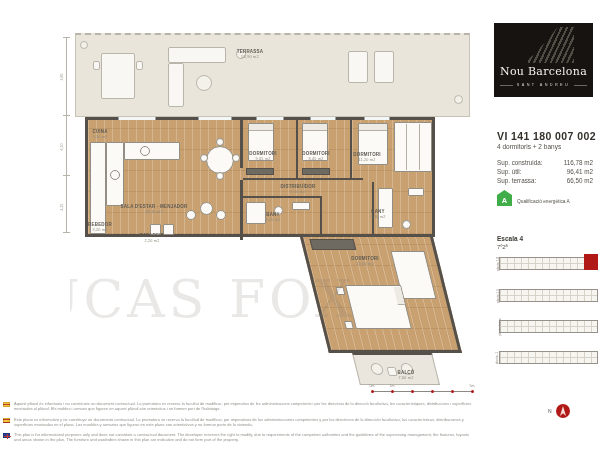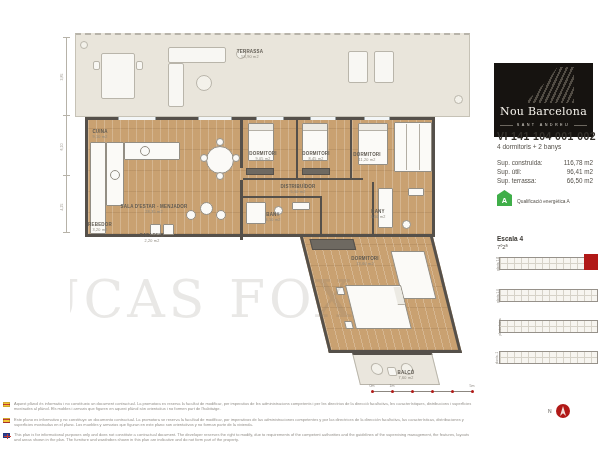--- a/index.html
+++ b/index.html
@@ -48,21 +48,21 @@
   .dimline { position:absolute; left:6px; top:12px; width:1px; height:195px; background:#b6b2a8; }
   .dimtick { position:absolute; left:3px; width:7px; height:1px; background:#b6b2a8; }
   .dimtext { position:absolute; left:-2px; font-size:3.6px; color:#9a958b; transform:rotate(-90deg); white-space:nowrap; }
 
   .scalebar { position:absolute; left:312px; top:366px; width:101px; height:1px; background:#8c8780; }
   .sdot { position:absolute; top:-1px; width:3px; height:3px; border-radius:50%; background:#b11917; }
   .slab { position:absolute; top:-7px; font-size:3.6px; color:#8c8780; transform:translateX(-50%); }
 
   
   .sidebar { position:absolute; left:486px; top:0; width:114px; height:400px; }
-  .logobox { position:absolute; left:8px; top:23px; width:99px; height:74px; background:#161310; overflow:hidden;margin-top:40px; }
+  .logobox { position:absolute; left:8px; top:23px; width:99px; height:74px; background:#161310; overflow:hidden; }
   .logoart { position:absolute; left:28px; top:4px; width:52px; height:36px;
              background:repeating-linear-gradient(115deg, #514c44 0 2px, #171411 2px 5px);
              clip-path:polygon(100% 0, 100% 100%, 6% 100%, 52% 32%, 68% 0); }
   .logoname { position:absolute; left:0; top:42px; width:99px; text-align:center;
               font-family:"DejaVu Serif", serif; font-size:11px; color:#f4f1ea; letter-spacing:.3px; }
   .logosub { position:absolute; left:0; top:60px; width:99px; display:flex; align-items:center; justify-content:center; gap:4px; }
   .logosub .txt { font-size:3.8px; letter-spacing:2.4px; color:#d9d5cc; }
   .logosub .ln { width:13px; height:1px; background:#6c675f; }
 
   .unitcode { position:absolute; left:11px; top:130px; font-size:10.5px; font-weight:bold;
@@ -282,21 +282,21 @@
     <div class="logobox">
       <div class="logoart"></div>
       <div class="logoname">Nou Barcelona</div>
       <div class="logosub">
         <span class="ln"></span>
         <span class="txt">SANT ANDREU</span>
         <span class="ln"></span>
       </div>
     </div>
 
-    <div class="unitcode">VI 141 104 001 002</div>
+    <div class="unitcode">VI 141 180 007 002</div>
     <div class="unitsum">4 dormitoris + 2 banys</div>
 
     <div class="arearow" style="top:159px;">
       <span>Sup. construida:</span>
       <span>116,78 m2</span>
     </div>
     <div class="arearow" style="top:168px;">
       <span>Sup. útil:</span>
       <span>96,41 m2</span>
     </div>

